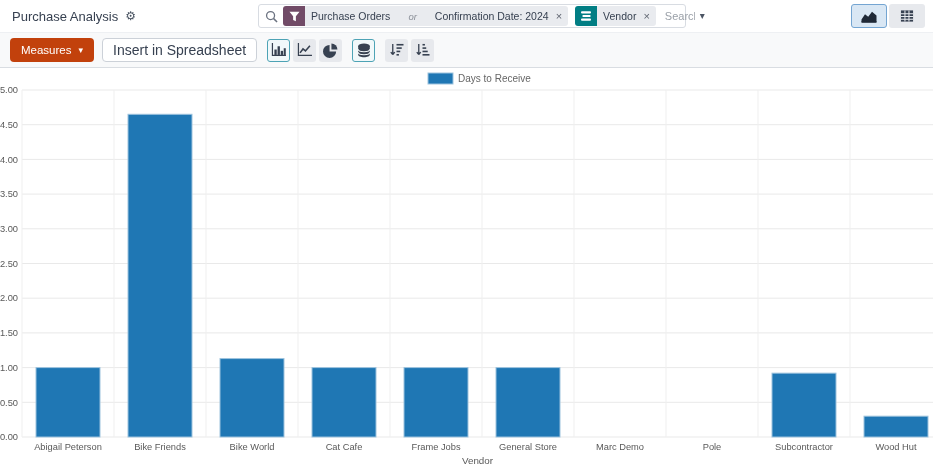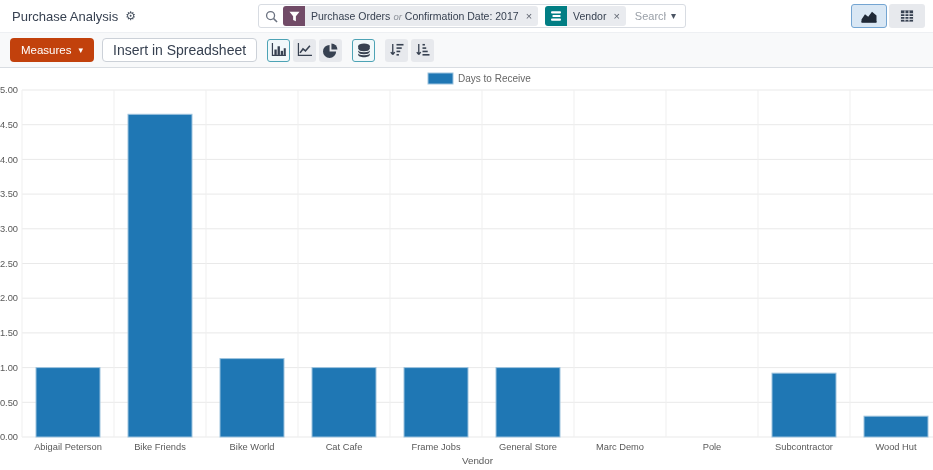--- a/index.html
+++ b/index.html
@@ -18,21 +18,21 @@
   .searchbar{
     position:absolute;left:258px;top:4px;width:428px;height:24px;box-sizing:border-box;
     border:1px solid #d8dce2;border-radius:3px;background:#fff;
     display:flex;align-items:center;padding:0 6px;gap:0;
   }
   .mag{flex:none;display:flex;align-items:center;margin-right:5px;}
   .facet{display:flex;align-items:stretch;height:20px;border-radius:3px;overflow:hidden;margin-right:7px;flex:none;}
   .facet-icon{width:22px;display:flex;align-items:center;justify-content:center;flex:none;}
   .facet-icon.filter{background:#714B67;}
   .facet-icon.groupby{background:#017e84;}
-  .facet-body{background:#e9ebef;display:flex;align-items:center;padding:0 5px 0 6px;font-size:10.5px;color:#374151;gap:3px;white-space:nowrap;}
+  .facet-body{background:#e9ebef;display:flex;align-items:center;padding:0 5px 0 6px;font-size:10.5px;color:#374151;gap:18px;white-space:nowrap;}
   .facet-or{font-style:italic;color:#8a8f98;font-size:9.5px;}
   .facet-x{background:#e9ebef;color:#5f6570;display:flex;align-items:center;padding:0 6px 0 2px;font-size:11px;cursor:pointer;line-height:1;}
   .search-input{flex:1 1 auto;border:none;outline:none;font-size:11px;color:#374151;min-width:30px;background:transparent;}
   .search-input::placeholder{color:#9aa0a8;}
   .search-toggle{flex:none;color:#4b5563;font-size:10px;padding:0 3px;cursor:pointer;line-height:1;}
   .switcher{position:absolute;right:8px;top:4px;display:flex;gap:2px;}
   .sw-btn{width:36px;height:24px;box-sizing:border-box;border-radius:3px;display:flex;align-items:center;justify-content:center;background:#e7e9ed;border:1px solid transparent;cursor:pointer;}
   .sw-btn.active{background:#d9e7f4;border-color:#74a5d2;}
 
   
@@ -78,21 +78,21 @@
 
       <span class="facet">
         <span class="facet-icon filter">
           <svg width="11" height="11" viewBox="0 0 12 12">
               <path d="M0.5 0.8h11L7.5 5.8v5.4L4.5 9.7V5.8Z" fill="#ffffff"></path>
             </svg>
         </span>
         <span class="facet-body">
           <span>Purchase Orders</span>
           <span class="facet-or">or</span>
-          <span>Confirmation Date: 2017</span>
+          <span>Confirmation Date: 2024</span>
         </span>
         <span class="facet-x">×</span>
       </span>
 
       <span class="facet">
         <span class="facet-icon groupby">
           <svg width="12" height="12" viewBox="0 0 12 12" fill="#ffffff">
               <rect x="1" y="1.2" width="10" height="2.2" rx="1"></rect>
               <rect x="2.3" y="4.9" width="8.4" height="2.2" rx="1"></rect>
               <rect x="1" y="8.6" width="10" height="2.2" rx="1"></rect>

